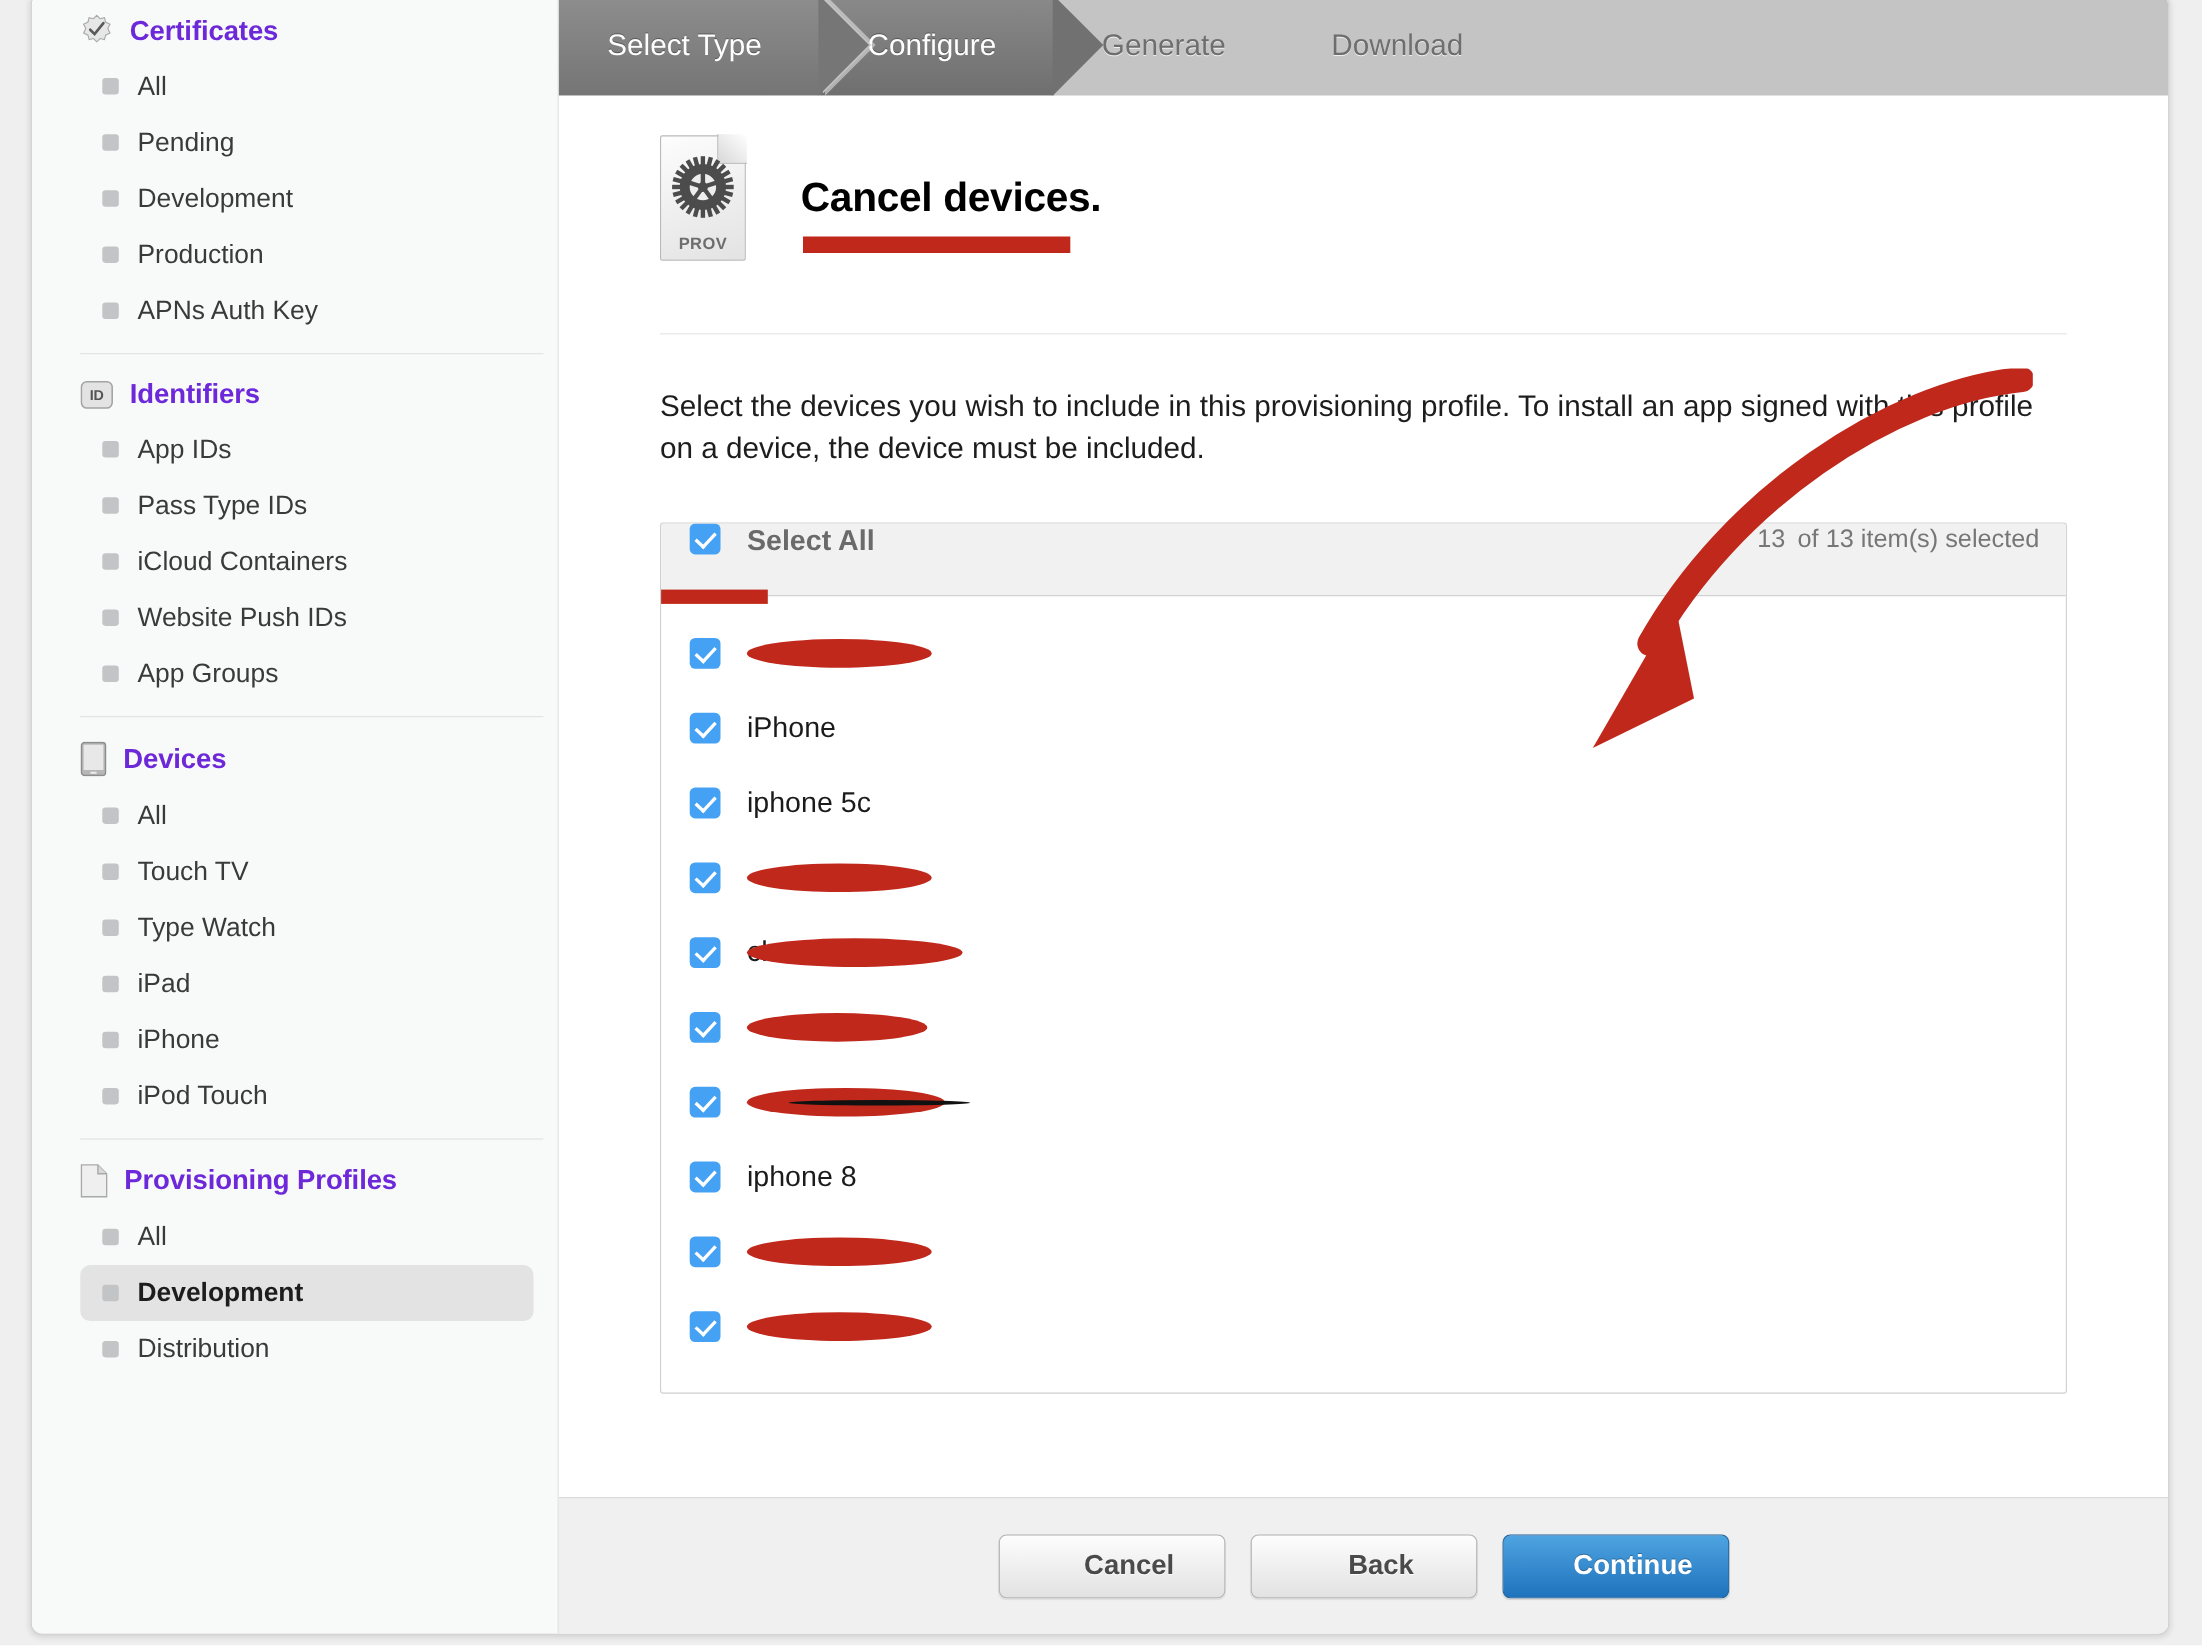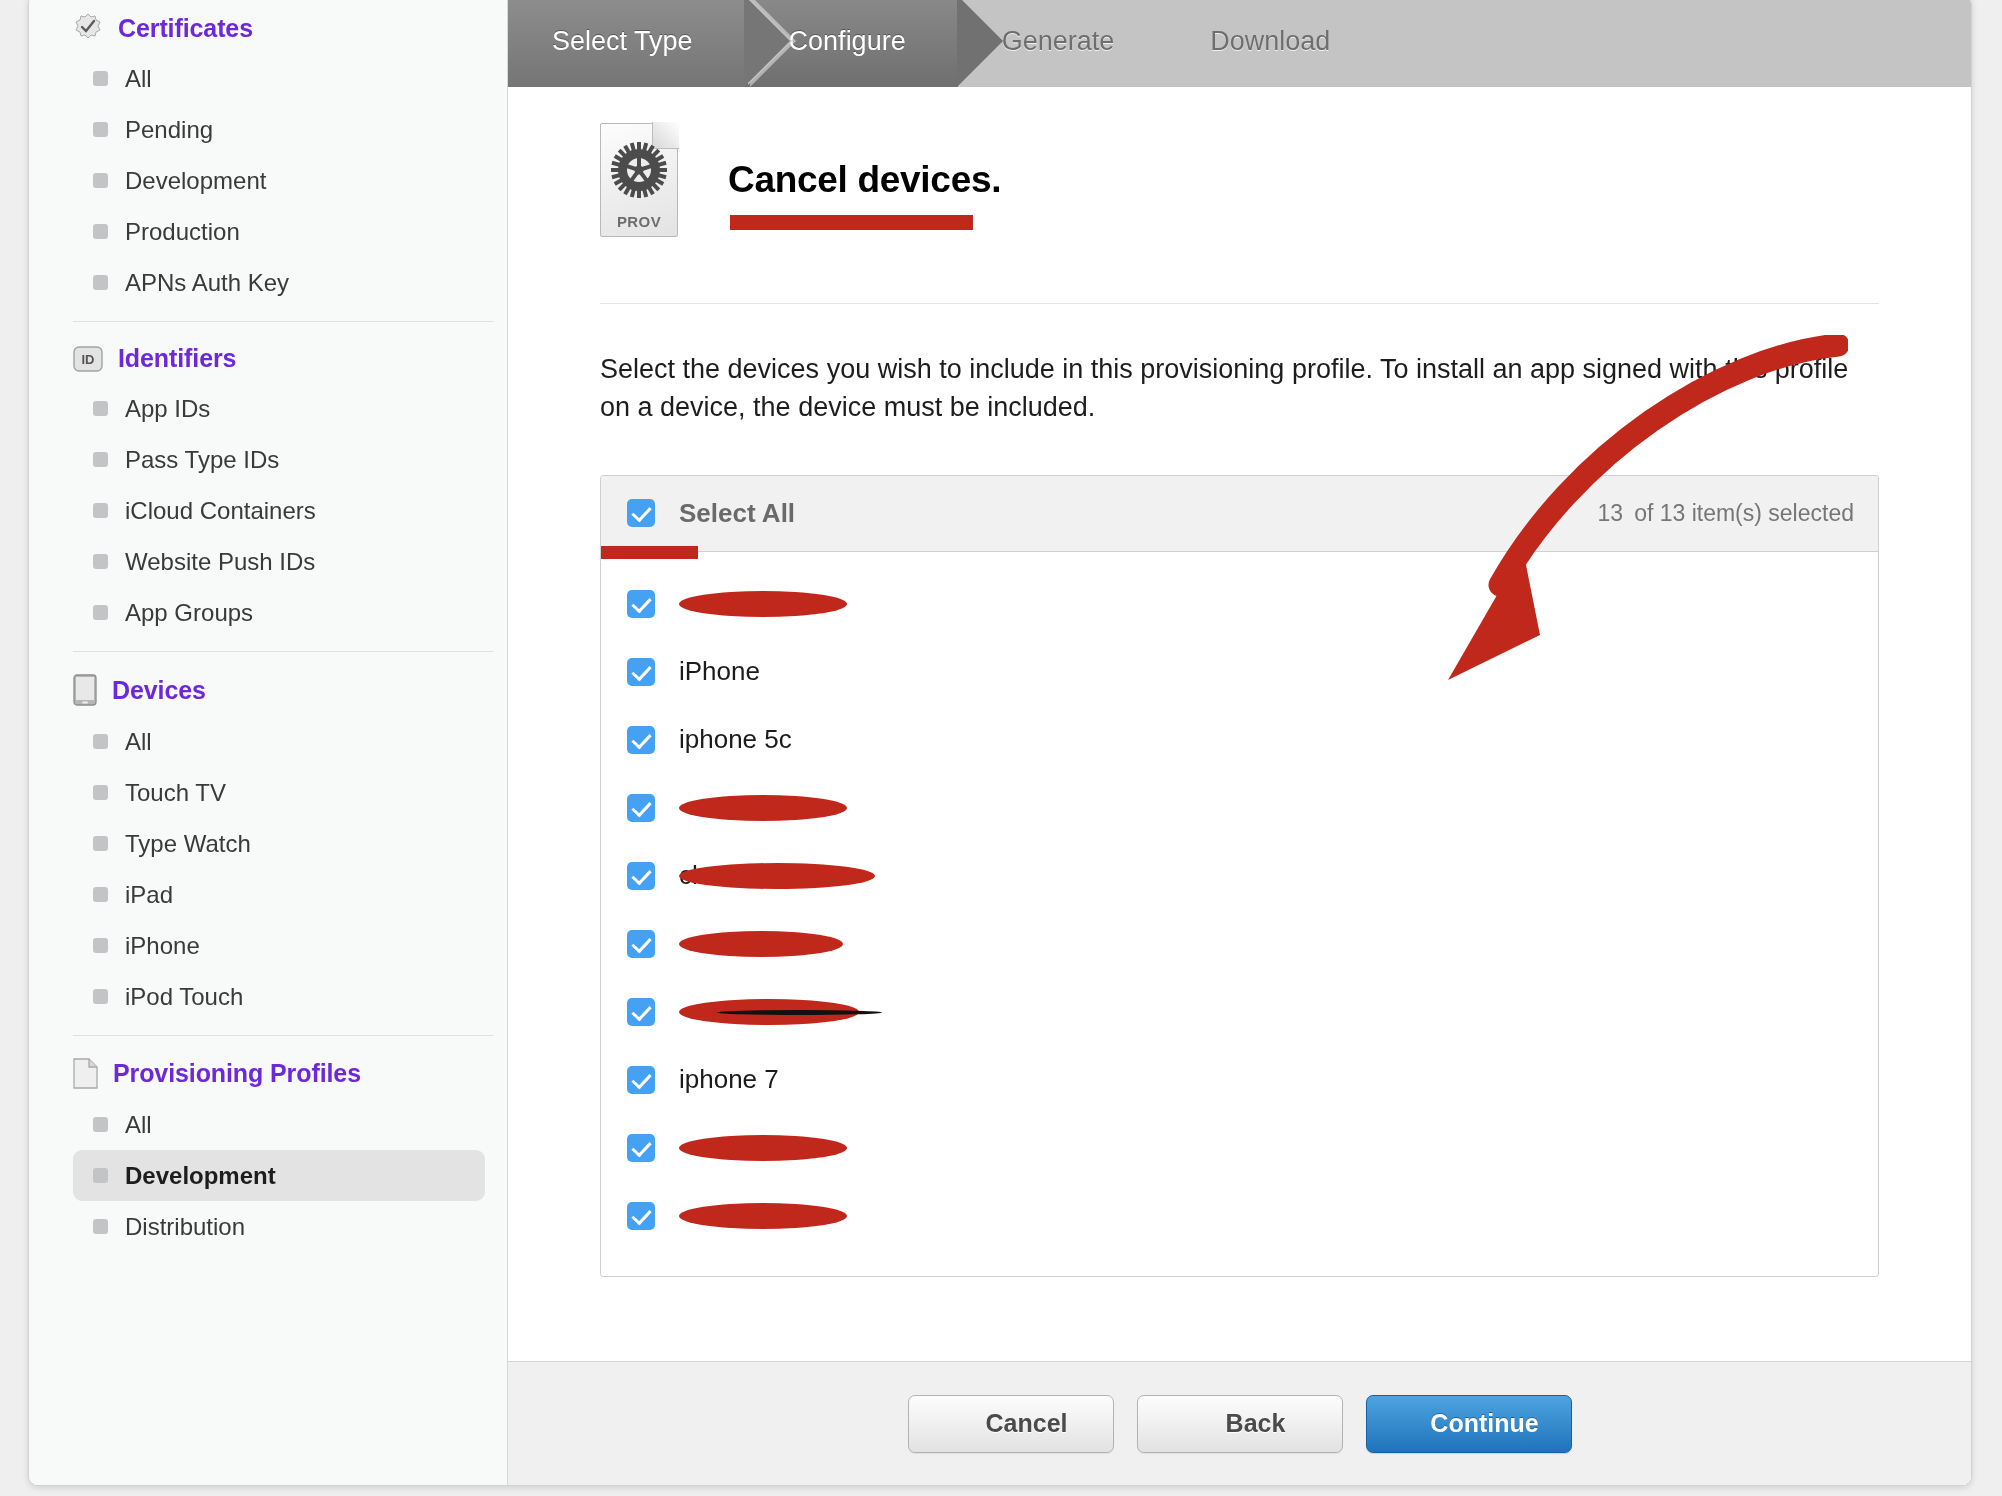--- a/index.html
+++ b/index.html
@@ -241,22 +241,22 @@
   
   .list-box {
     margin: 48px 92px 0 92px;
     border: 1px solid #cfcfcf;
     border-radius: 3px;
     background: #fff;
     overflow: hidden;
   }
   .list-head {
     display: flex;
-    align-items: center;
-    height: 76px;
+    align-items: flex-start;
+    height: 66px;
     background: #f1f1f1;
     border-bottom: 1px solid #cfcfcf;
     padding: 0 24px 0 26px;
     position: relative;
   }
   .list-head-label {
     font-size: 26px;
     font-weight: bold;
     color: #6a6a6a;
     margin-left: 24px;
@@ -617,21 +617,21 @@
                 <span class="row-label"></span>
                 <span class="redact" style="left:78px; width:164px; top:21px;"></span>
               </div>
               <div class="row">
                 <span class="cb"></span>
                 <span class="row-label"></span>
                 <span class="redact scribble" style="left:78px; width:180px; top:21px;"></span>
               </div>
               <div class="row">
                 <span class="cb"></span>
-                <span class="row-label">iphone 7</span>
+                <span class="row-label">iphone 8</span>
               </div>
               <div class="row">
                 <span class="cb"></span>
                 <span class="row-label"></span>
                 <span class="redact" style="left:78px; width:168px; top:21px;"></span>
               </div>
               <div class="row">
                 <span class="cb"></span>
                 <span class="row-label"></span>
                 <span class="redact" style="left:78px; width:168px; top:21px;"></span>

